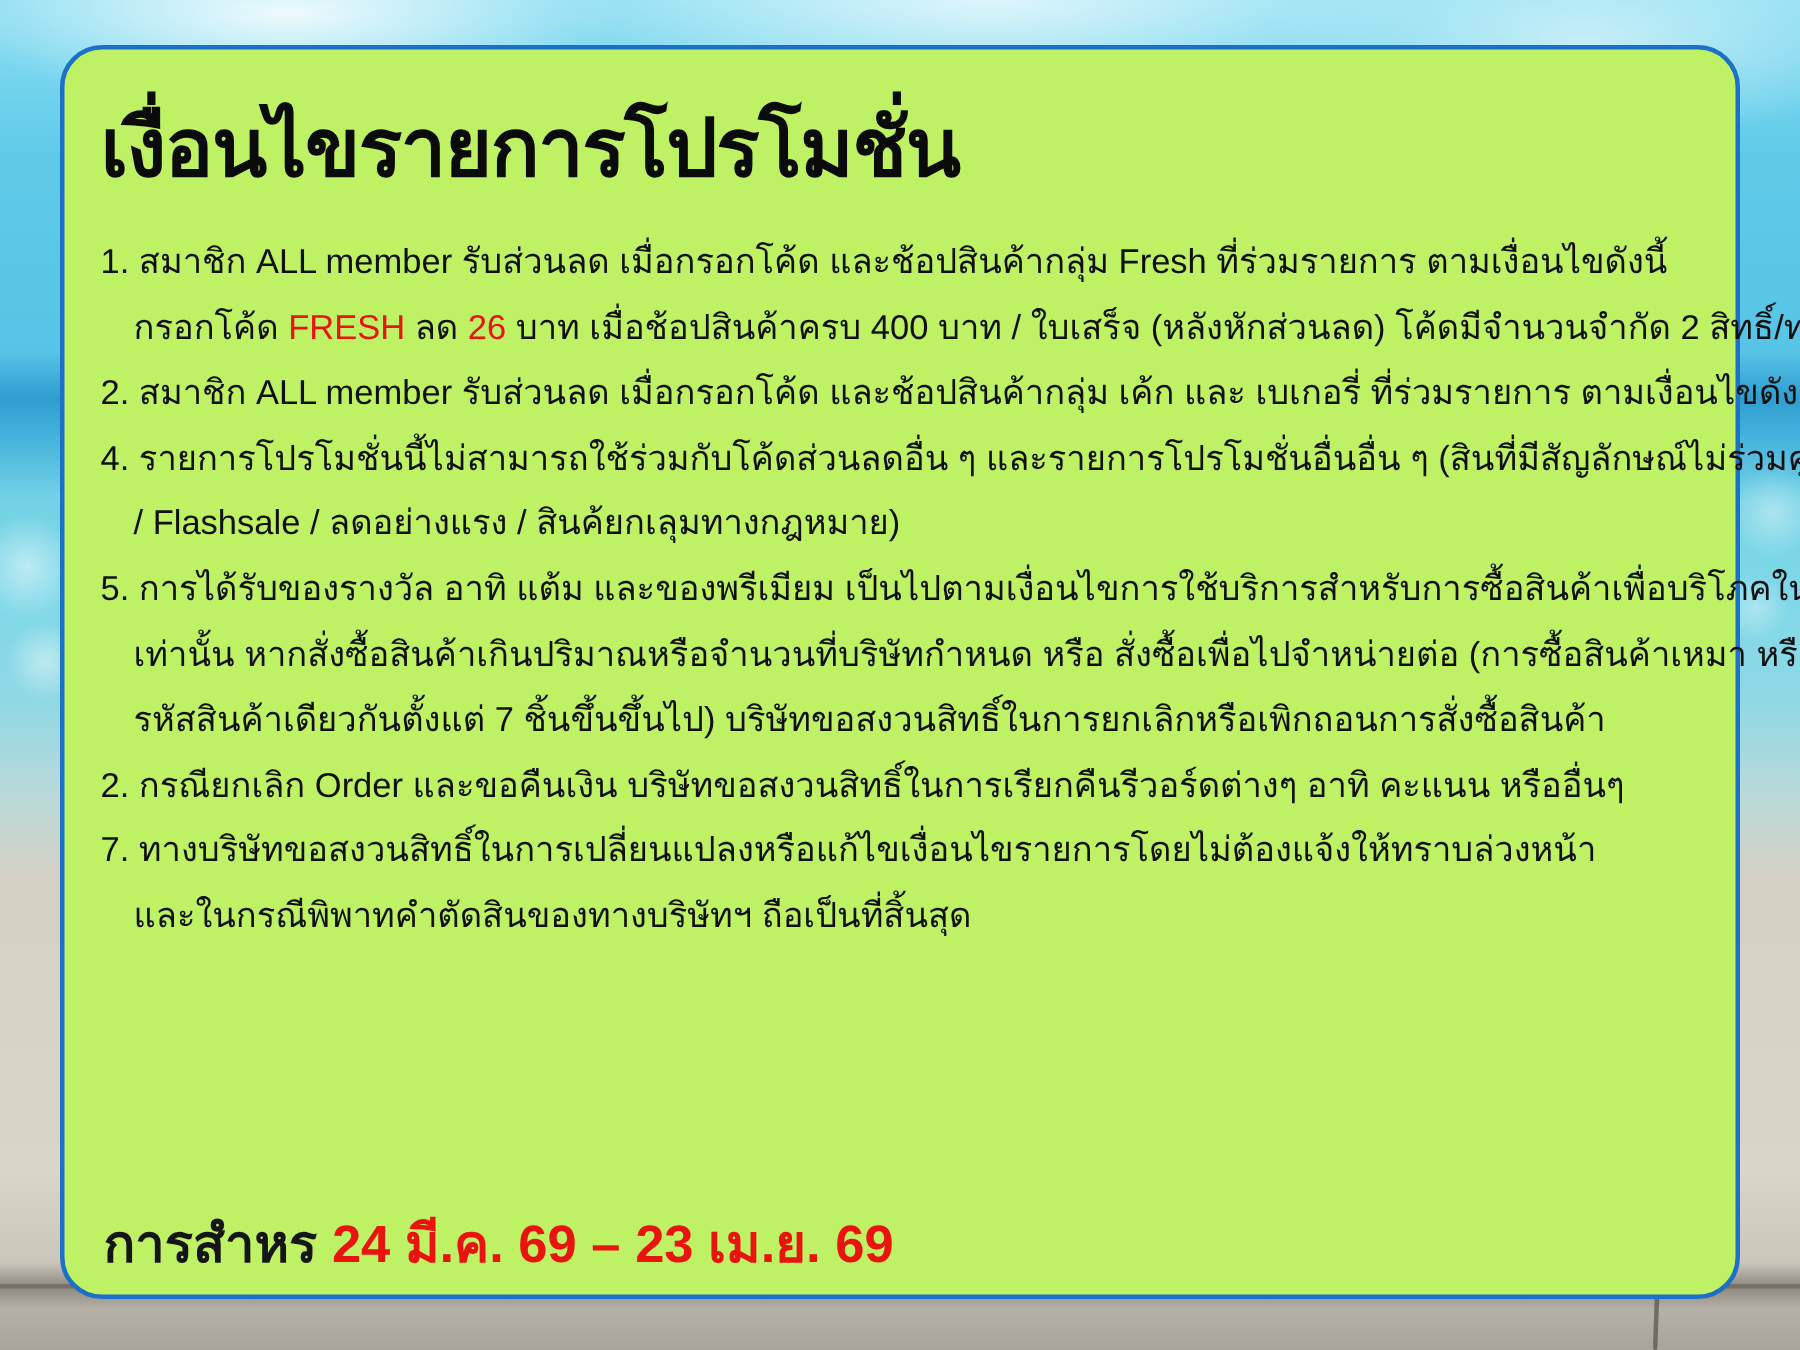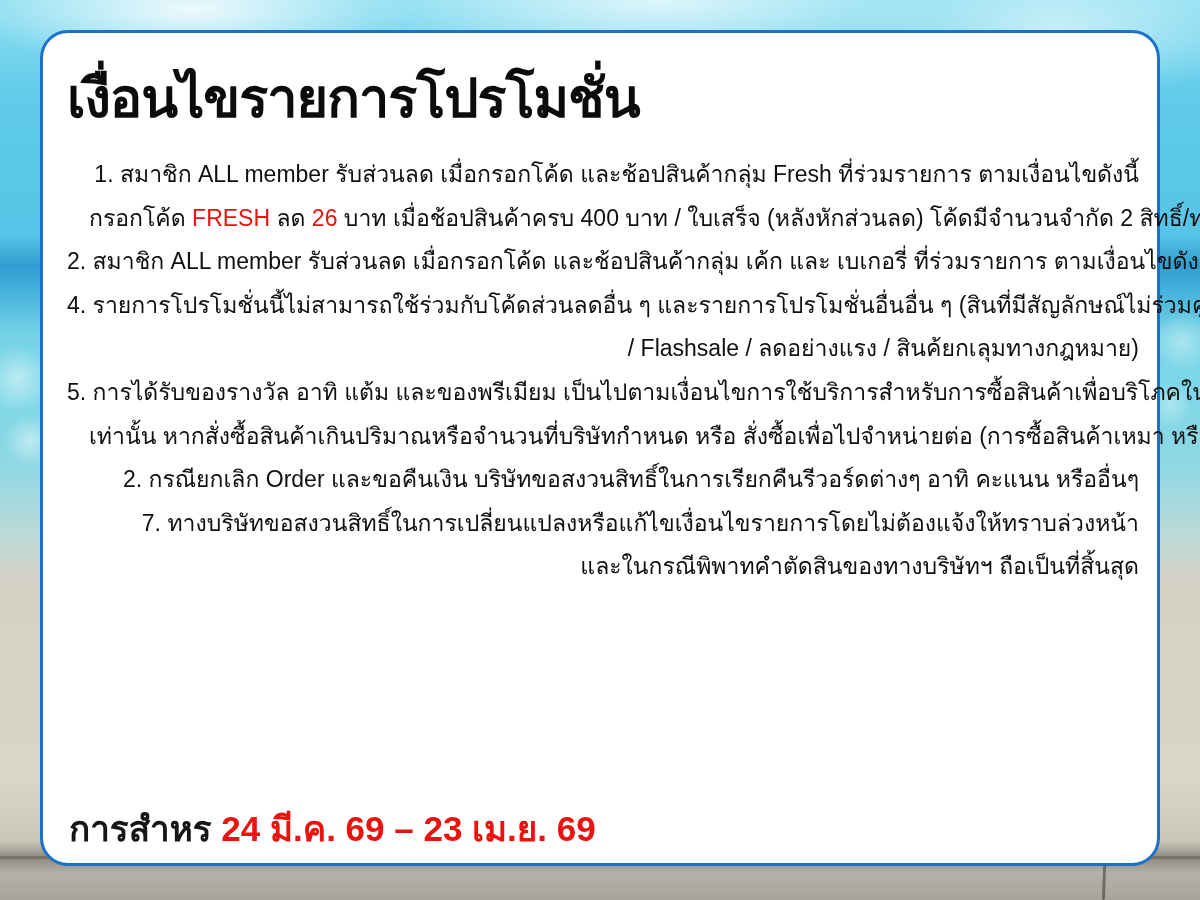--- a/index.html
+++ b/index.html
@@ -39,35 +39,35 @@
   .plank-seam{
     position:absolute;left:1103px;top:838px;width:3px;height:62px;
     background:rgba(60,56,48,.55);transform:rotate(2deg);border-radius:2px;
   }
   .plank-line{
     position:absolute;left:0;top:856px;width:1200px;height:3px;
     background:rgba(70,66,58,.35);
   }
   .card{
     position:absolute;left:40px;top:30px;width:1120px;height:836px;
-    box-sizing:border-box;background:#ffffff;
+    box-sizing:border-box;background:#bef264;
     border:3px solid var(--border-blue,#1c70c8);
     border-radius:28px;
   }
   .title{
     position:absolute;left:24px;top:22px;
     font-size:54px;font-weight:bold;color:#0b0b0b;
     letter-spacing:-1px;white-space:nowrap;
   }
   .terms{
     position:absolute;left:24px;top:120px;width:1072px;
     font-size:23px;color:#101010;
   }
   .term-line{
-    height:43.6px;line-height:43.6px;white-space:nowrap;text-align:right;
+    height:43.6px;line-height:43.6px;white-space:nowrap;
   }
   .term-line.indent{padding-left:22px;}
   .red{color:var(--red,#e9130f);}
   .footer{
     position:absolute;left:26px;top:768px;
     font-size:35px;font-weight:bold;white-space:nowrap;
   }
   .footer .label{color:#151515;}
   .footer .value{color:var(--red,#e9130f);}
 </style>
@@ -81,20 +81,21 @@
 <div class="card">
   <div class="title">เงื่อนไขรายการโปรโมชั่น</div>
   <div class="terms">
       <div class="term-line"><span>1. สมาชิก ALL member รับส่วนลด เมื่อกรอกโค้ด และช้อปสินค้ากลุ่ม Fresh ที่ร่วมรายการ ตามเงื่อนไขดังนี้</span></div>
       <div class="term-line indent"><span>กรอกโค้ด </span><span class="red">FRESH</span><span> ลด </span><span class="red">26</span><span> บาท เมื่อช้อปสินค้าครบ 400 บาท / ใบเสร็จ (หลังหักส่วนลด) โค้ดมีจำนวนจำกัด 2 สิทธิ์/ท่าน</span></div>
       <div class="term-line"><span>2. สมาชิก ALL member รับส่วนลด เมื่อกรอกโค้ด และช้อปสินค้ากลุ่ม เค้ก และ เบเกอรี่ ที่ร่วมรายการ ตามเงื่อนไขดังนี้</span></div>
       <div class="term-line"><span>4. รายการโปรโมชั่นนี้ไม่สามารถใช้ร่วมกับโค้ดส่วนลดอื่น ๆ และรายการโปรโมชั่นอื่นอื่น ๆ (สินที่มีสัญลักษณ์ไม่ร่วมคูปอง</span></div>
       <div class="term-line indent"><span>/ Flashsale / ลดอย่างแรง / สินค้ยกเลุมทางกฎหมาย)</span></div>
       <div class="term-line"><span>5. การได้รับของรางวัล อาทิ แต้ม และของพรีเมียม เป็นไปตามเงื่อนไขการใช้บริการสำหรับการซื้อสินค้าเพื่อบริโภคในครัวเรือน</span></div>
       <div class="term-line indent"><span>เท่านั้น หากสั่งซื้อสินค้าเกินปริมาณหรือจำนวนที่บริษัทกำหนด หรือ สั่งซื้อเพื่อไปจำหน่ายต่อ (การซื้อสินค้าเหมา หรือสินค้าที่มี</span></div>
+      <div class="term-line indent"><span>รหัสสินค้าเดียวกันตั้งแต่ 7 ชิ้นขึ้นขึ้นไป) บริษัทขอสงวนสิทธิ์ในการยกเลิกหรือเพิกถอนการสั่งซื้อสินค้า</span></div>
       <div class="term-line"><span>2. กรณียกเลิก Order และขอคืนเงิน บริษัทขอสงวนสิทธิ์ในการเรียกคืนรีวอร์ดต่างๆ อาทิ คะแนน หรืออื่นๆ</span></div>
       <div class="term-line"><span>7. ทางบริษัทขอสงวนสิทธิ์ในการเปลี่ยนแปลงหรือแก้ไขเงื่อนไขรายการโดยไม่ต้องแจ้งให้ทราบล่วงหน้า</span></div>
       <div class="term-line indent"><span>และในกรณีพิพาทคำตัดสินของทางบริษัทฯ ถือเป็นที่สิ้นสุด</span></div>
     </div>
   <div class="footer">
     <span class="label">การสำหร</span>
     <span> </span>
     <span class="value">24 มี.ค. 69 – 23 เม.ย. 69</span>
   </div>
 </div>

